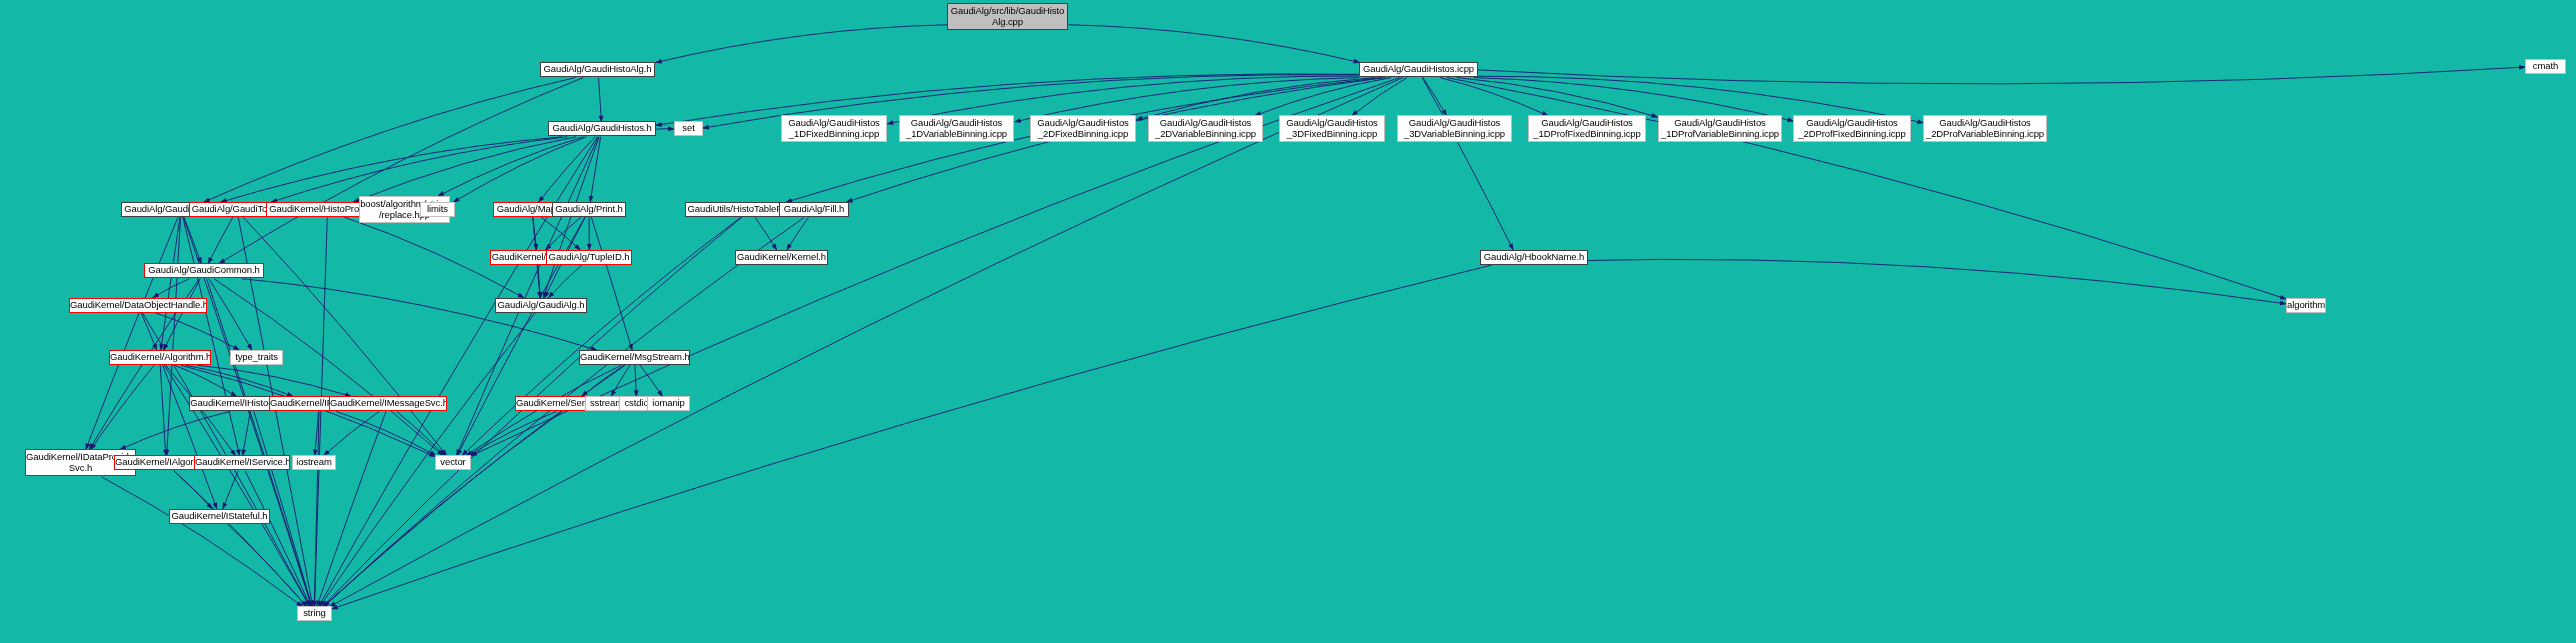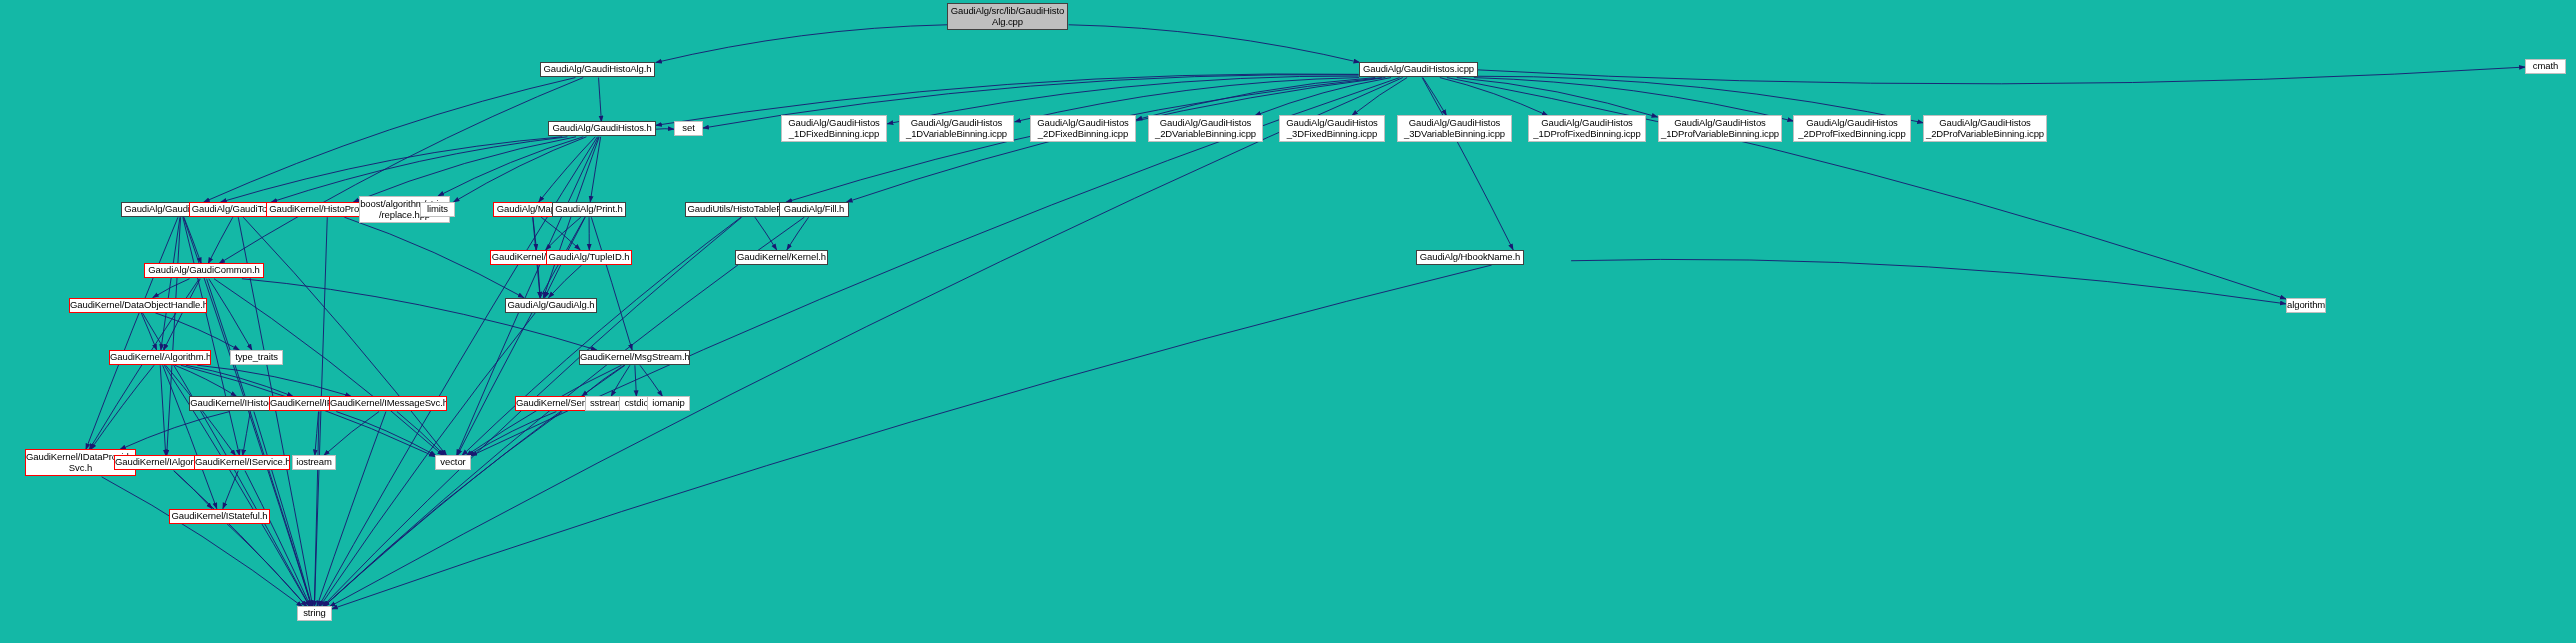--- a/index.html
+++ b/index.html
@@ -207,23 +207,23 @@
 /replace.hpp</span></div>
       <div class="node sys" style="left: 420px; top: 202px; width: 35px; height: 15px; font-size: 9.5px;"><span class="lbl">limits</span></div>
       <div class="node red" style="left: 493px; top: 202px; width: 79px; height: 15px; font-size: 9.5px;"><span class="lbl">GaudiAlg/Maps.h</span></div>
       <div class="node hdr" style="left: 552px; top: 202px; width: 74px; height: 15px; font-size: 9.5px; justify-content: flex-end;"><span class="lbl">GaudiAlg/Print.h</span></div>
       <div class="node hdr" style="left: 685px; top: 202px; width: 131px; height: 15px; font-size: 9.5px;"><span class="lbl">GaudiUtils/HistoTableFormat.h</span></div>
       <div class="node hdr" style="left: 779px; top: 202px; width: 70px; height: 15px; font-size: 9.5px;"><span class="lbl">GaudiAlg/Fill.h</span></div>
       <div class="node red" style="left: 144px; top: 263px; width: 120px; height: 15px; font-size: 9.5px;"><span class="lbl">GaudiAlg/GaudiCommon.h</span></div>
       <div class="node hdr" style="left: 735px; top: 250px; width: 93px; height: 15px; font-size: 9.5px;"><span class="lbl">GaudiKernel/Kernel.h</span></div>
       <div class="node red" style="left: 490px; top: 250px; width: 96px; height: 15px; font-size: 9.5px;"><span class="lbl">GaudiKernel/HistoID.h</span></div>
       <div class="node red" style="left: 546px; top: 250px; width: 86px; height: 15px; font-size: 9.5px;"><span class="lbl">GaudiAlg/TupleID.h</span></div>
-      <div class="node hdr" style="left: 495px; top: 298px; width: 92px; height: 15px; font-size: 9.5px; margin-left: 10px;"><span class="lbl">GaudiAlg/GaudiAlg.h</span></div>
+      <div class="node hdr" style="left: 495px; top: 298px; width: 92px; height: 15px; font-size: 9.5px;"><span class="lbl">GaudiAlg/GaudiAlg.h</span></div>
       <div class="node red" style="left: 69px; top: 298px; width: 138px; height: 15px; font-size: 9.5px; align-items: center;"><span class="lbl">GaudiKernel/DataObjectHandle.h</span></div>
-      <div class="node hdr" style="left: 1416px; top: 250px; width: 108px; height: 15px; font-size: 9.5px;"><span class="lbl">GaudiAlg/HbookName.h</span></div>
+      <div class="node hdr" style="left: 1480px; top: 250px; width: 108px; height: 15px; font-size: 9.5px;"><span class="lbl">GaudiAlg/HbookName.h</span></div>
       <div class="node sys" style="left: 2286px; top: 298px; width: 40px; height: 15px; font-size: 9.5px; justify-content: center;"><span class="lbl">algorithm</span></div>
       <div class="node sys" style="left: 230px; top: 350px; width: 53px; height: 15px; font-size: 9.5px;"><span class="lbl">type_traits</span></div>
       <div class="node red" style="left: 109px; top: 350px; width: 102px; height: 15px; font-size: 9.5px;"><span class="lbl">GaudiKernel/Algorithm.h</span></div>
       <div class="node hdr" style="left: 579px; top: 350px; width: 111px; height: 15px; font-size: 9.5px;"><span class="lbl">GaudiKernel/MsgStream.h</span></div>
       <div class="node hdr" style="left: 189px; top: 396px; width: 125px; height: 15px; font-size: 9.5px;"><span class="lbl">GaudiKernel/IHistogramSvc.h</span></div>
       <div class="node red" style="left: 269px; top: 396px; width: 99px; height: 15px; font-size: 9.5px;"><span class="lbl">GaudiKernel/IProperty.h</span></div>
       <div class="node red" style="left: 329px; top: 396px; width: 118px; height: 15px; font-size: 9.5px;"><span class="lbl">GaudiKernel/IMessageSvc.h</span></div>
       <div class="node red" style="left: 515px; top: 396px; width: 112px; height: 15px; font-size: 9.5px;"><span class="lbl">GaudiKernel/SerializeSTL.h</span></div>
       <div class="node sys" style="left: 585px; top: 396px; width: 43px; height: 15px; font-size: 9.5px;"><span class="lbl">sstream</span></div>
       <div class="node sys" style="left: 619px; top: 396px; width: 35px; height: 15px; font-size: 9.5px;"><span class="lbl">cstdio</span></div>

